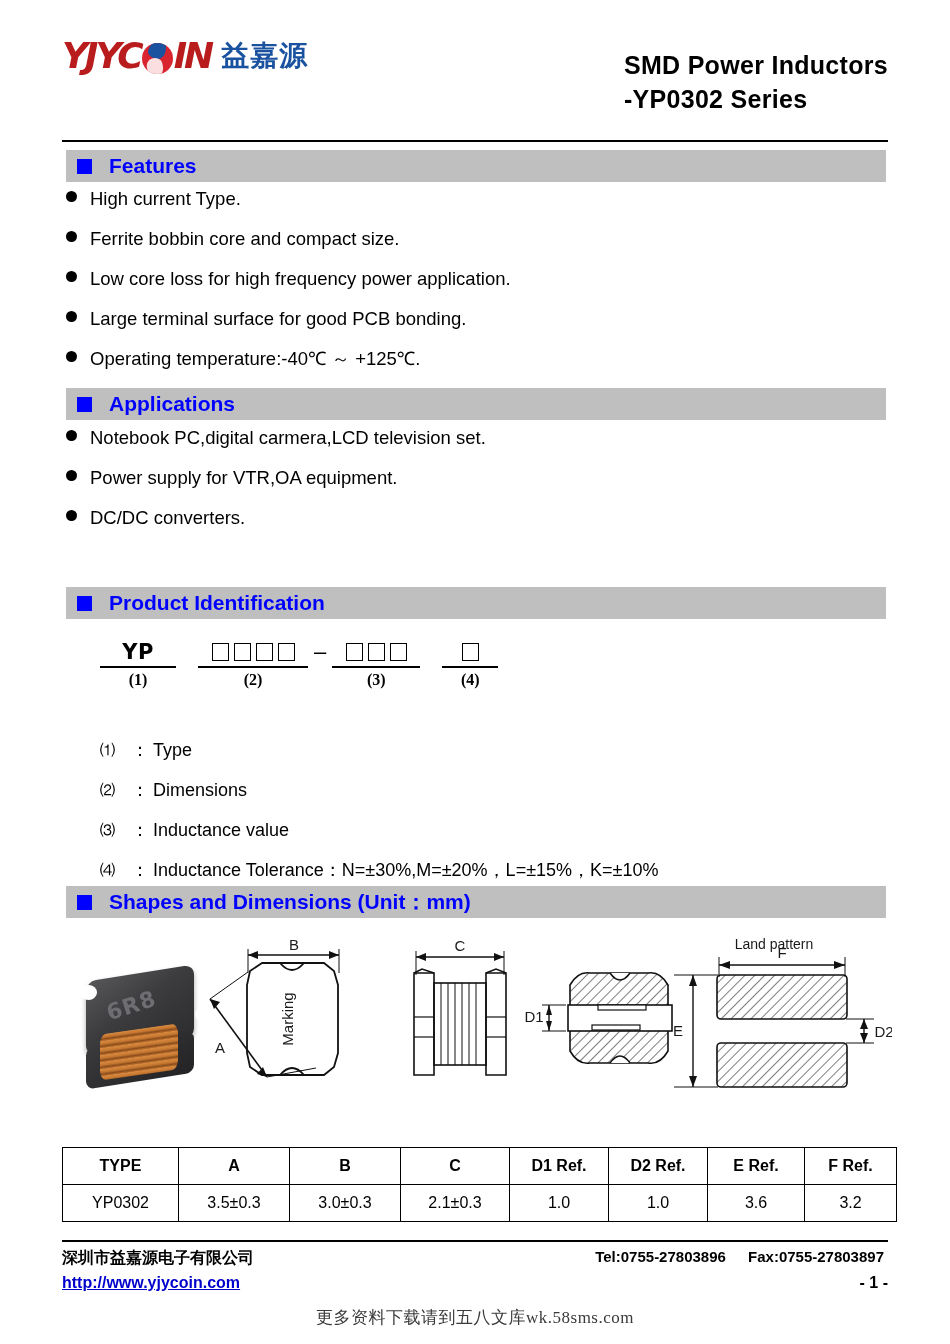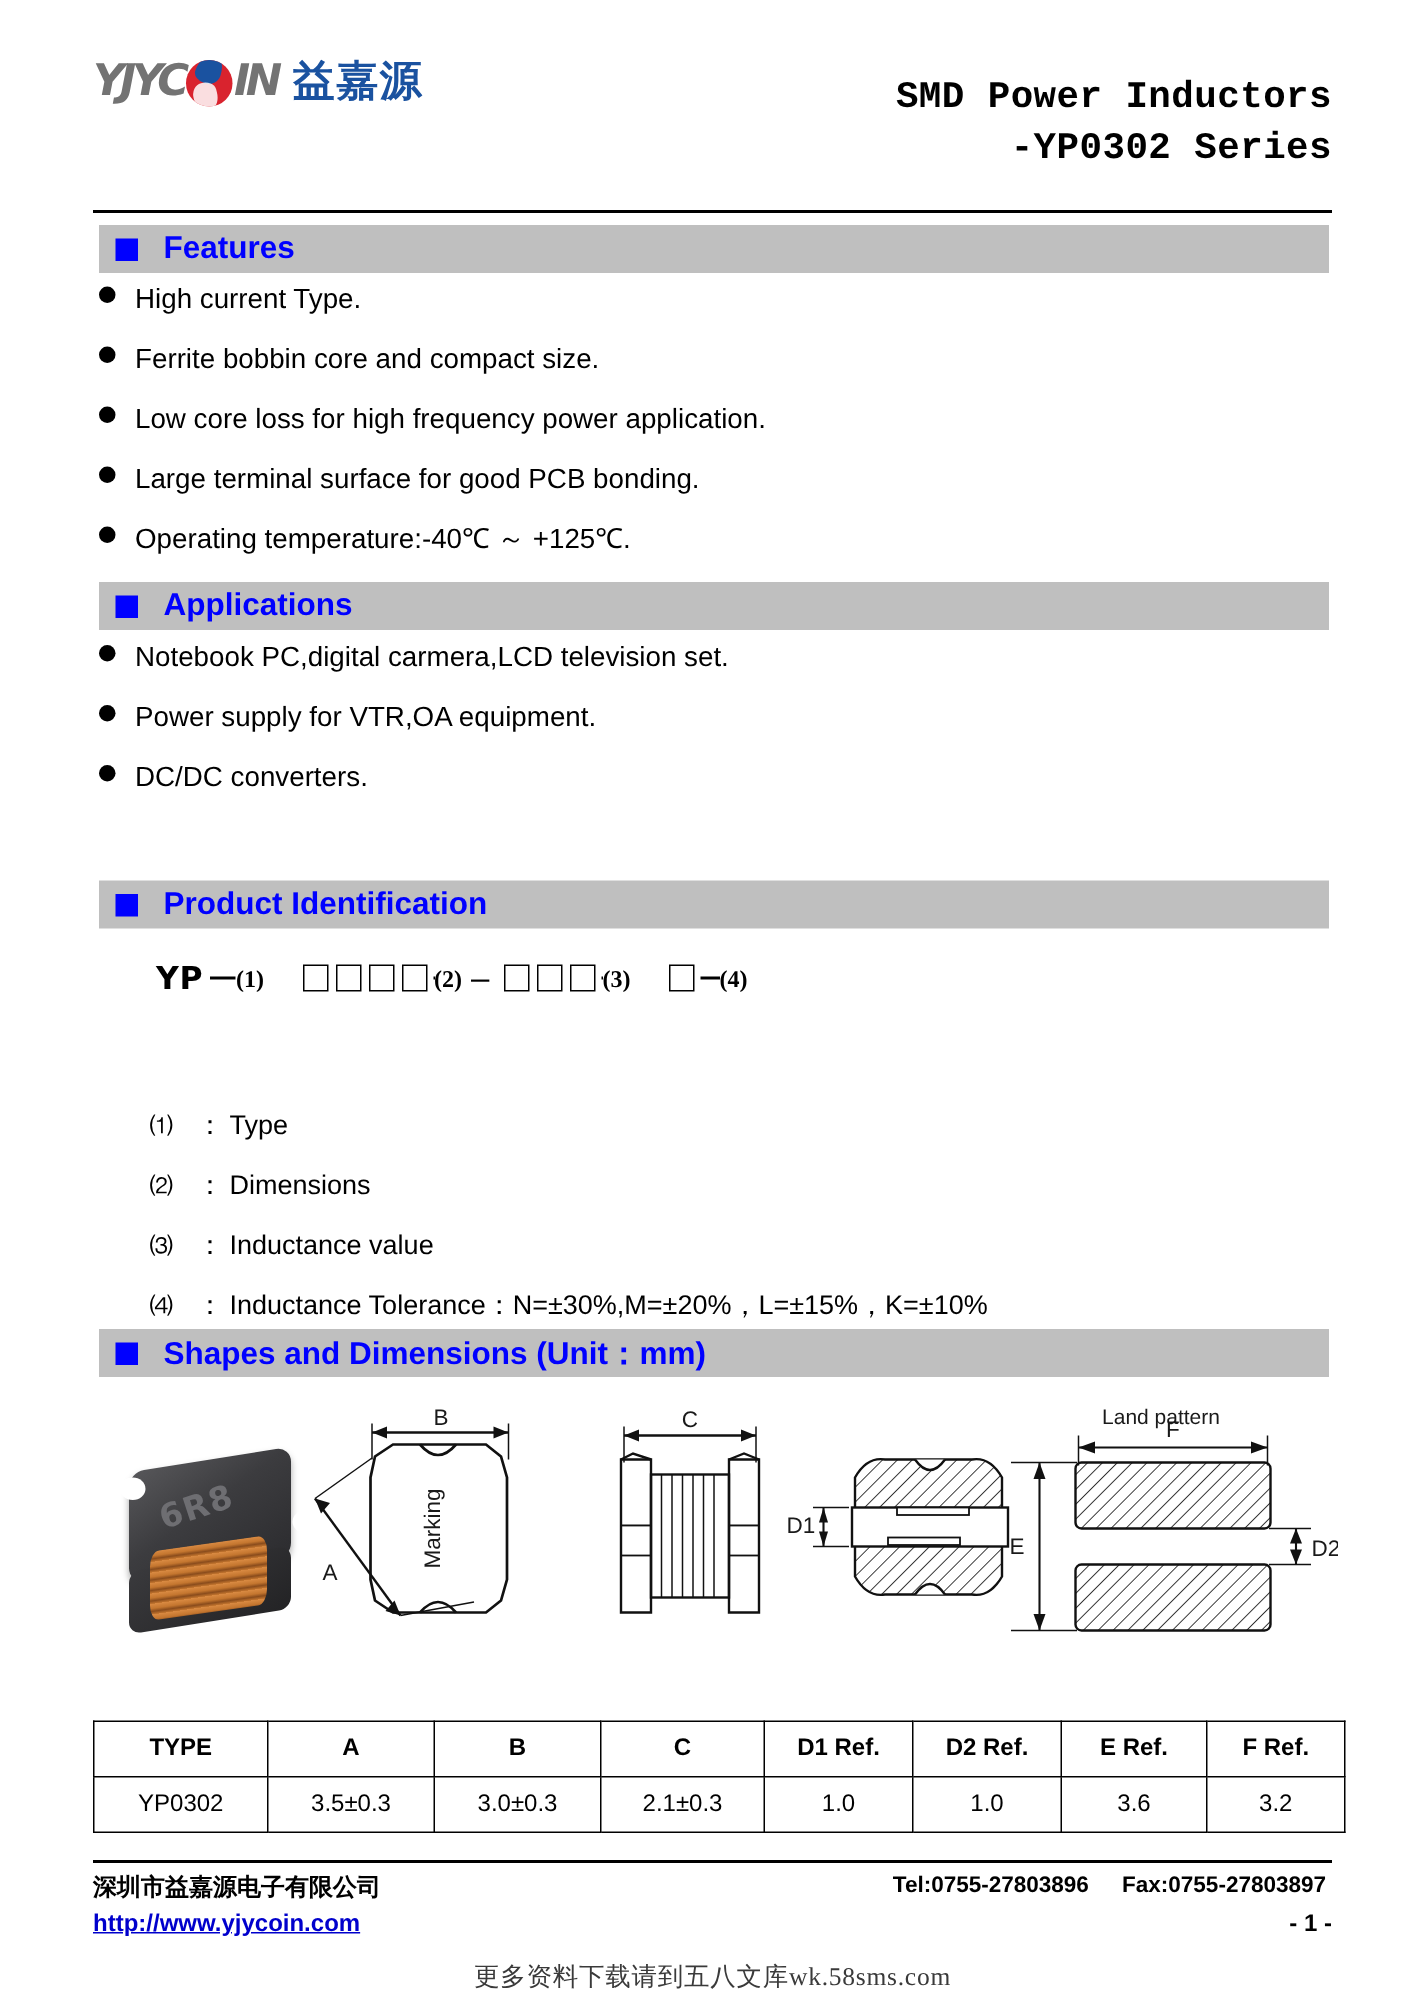--- a/index.html
+++ b/index.html
@@ -24,25 +24,25 @@
   }
   .logo-wrap {
     position: absolute;
     left: 62px; top: 38px;
     display: flex;
     align-items: center;
     gap: 10px;
   }
   .logo-latin {
     font-family: "DejaVu Sans", sans-serif;
-    font-size: 29px;
+    font-size: 36px;
     font-weight: bold;
     font-style: italic;
     letter-spacing: -3px;
-    color: #737373;
+    color: #b91c1c;
     line-height: 1;
     position: relative;
     display: flex;
     align-items: center;
     justify-content: center;
   }
   .logo-o-mark {
     display: inline-block;
     width: 31px; height: 31px;
     border-radius: 50%;
@@ -75,22 +75,20 @@
     font-family: "DejaVu Sans", sans-serif;
     font-size: 28px;
     font-weight: bold;
     color: #1a52a0;
     letter-spacing: 1px;
     line-height: 1;
   }
   .header-titles {
     position: absolute;
     right: 62px; top: 48px;
-    text-align: right;
-    font-family: Liberation Mono, monospace;
   }
   .header-title-1, .header-title-2 {
     font-size: 25px;
     font-weight: bold;
     line-height: 34px;
     letter-spacing: .3px;
     white-space: nowrap;
   }
   .header-rule {
     position: absolute;
@@ -151,20 +149,21 @@
   
   .pid-diagram {
     position: absolute;
     left: 100px; top: 638px;
     width: 480px; height: 62px;
     display: flex;
     align-items: flex-start;
   }
   .pid-group {
     display: flex;
+    flex-direction: column;
     align-items: center;
   }
   .pid-cells {
     display: flex;
     align-items: center;
     justify-content: center;
     height: 28px;
     gap: 5px;
     padding: 0 4px;
   }

